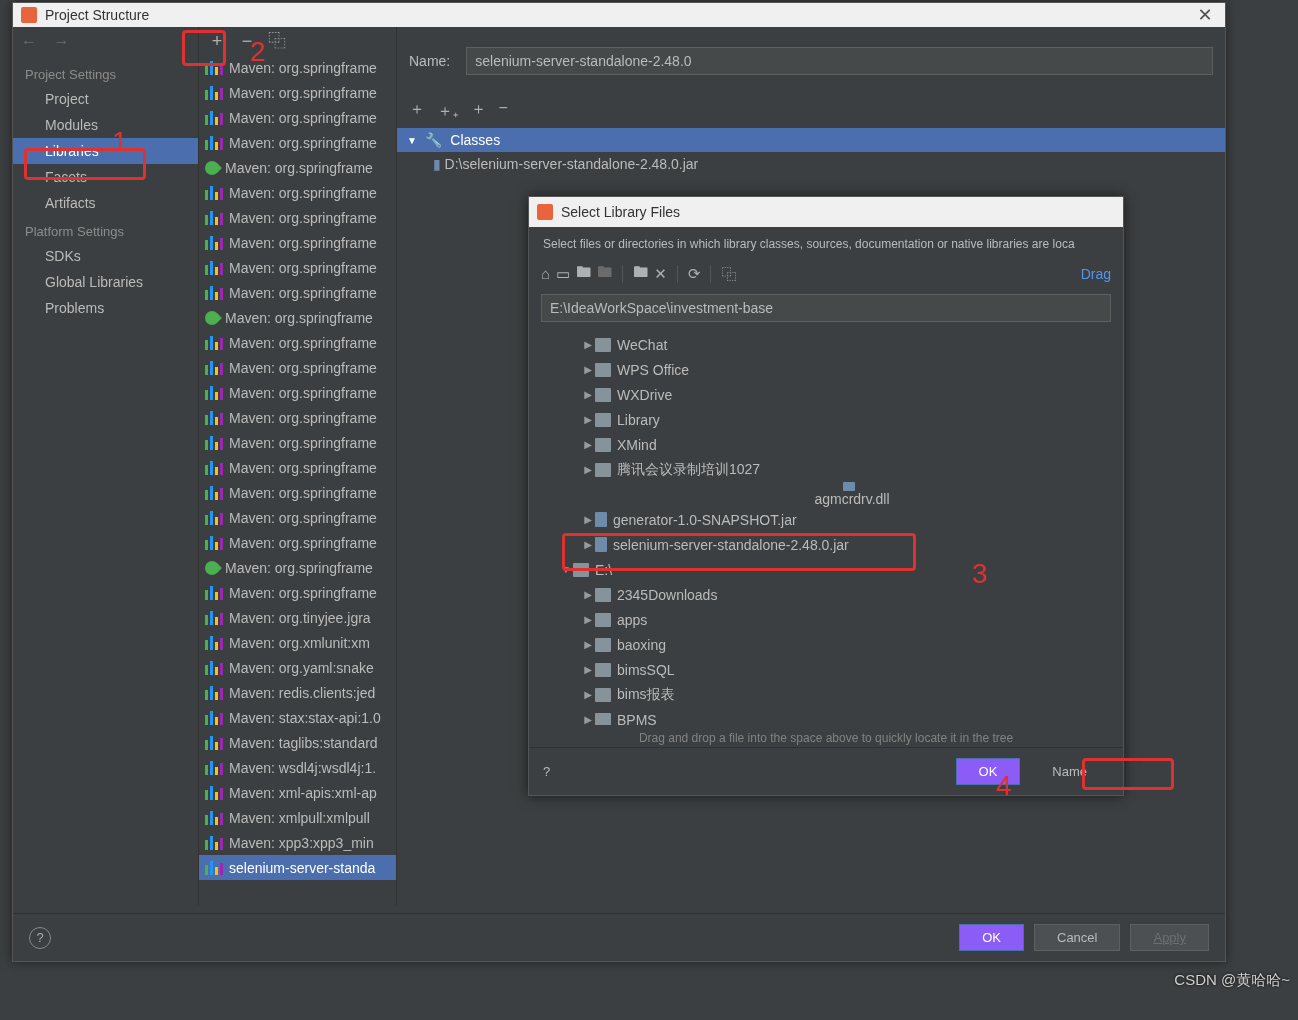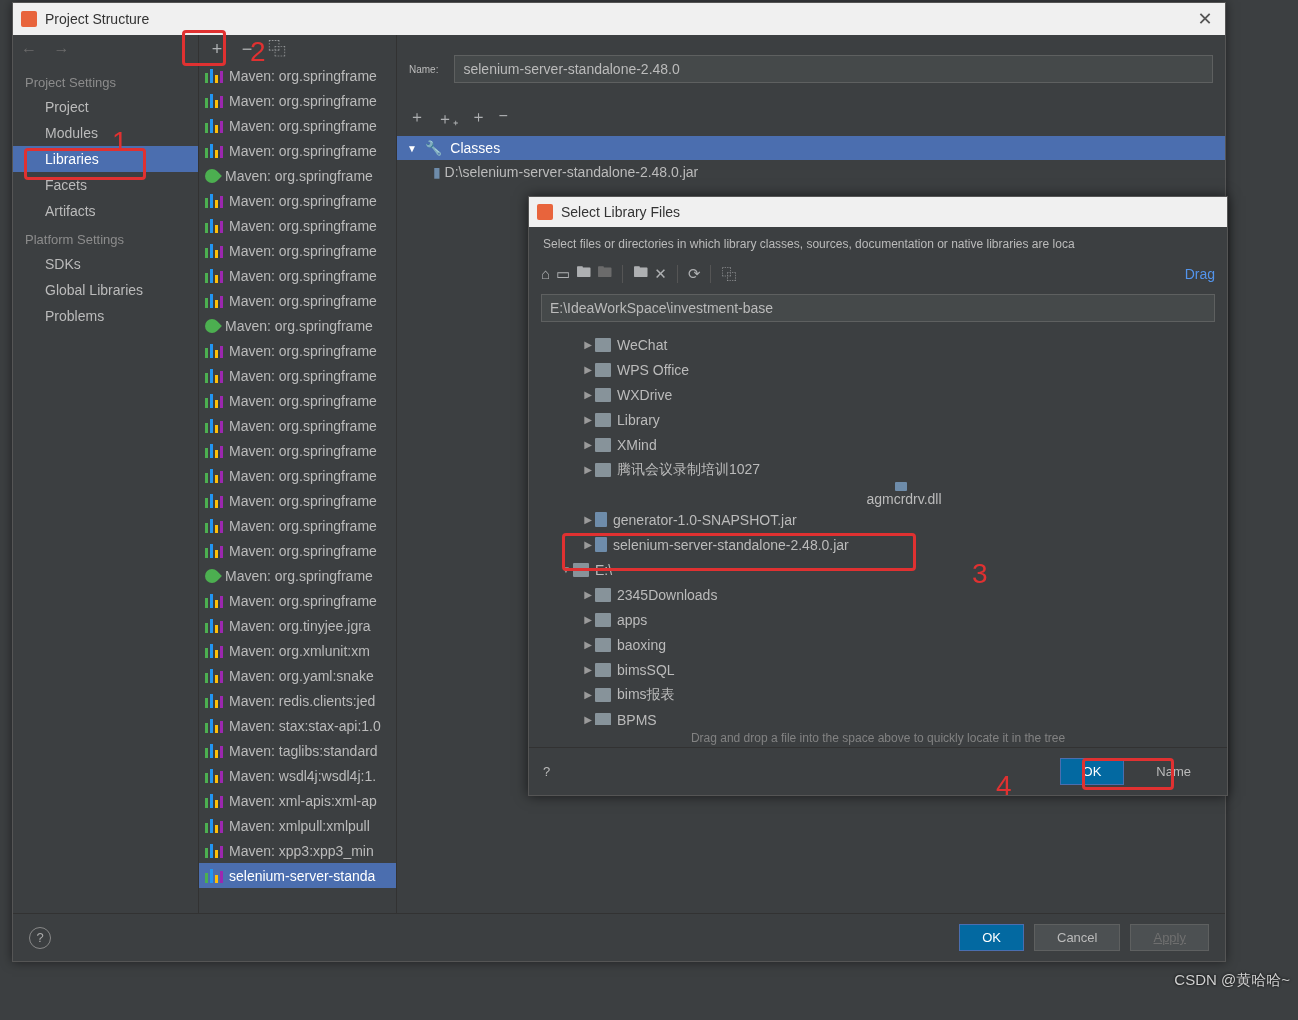--- a/index.html
+++ b/index.html
@@ -18,21 +18,21 @@
 .main-dialog {
   position: absolute;
   left: 12px; top: 2px;
   width: 1214px; height: 960px;
   background: #3c3f41;
   border: 1px solid #555;
   box-shadow: 0 0 10px rgba(0,0,0,0.5);
 }
 
 .titlebar {
-  height: 32px;
+  height: 24px;
   background: #f0f0f0;
   color: #333;
   display: flex;
   align-items: center;
   padding: 0 8px;
   font-size: 14px;
 }
 .titlebar .app-icon {
   width: 16px; height: 16px;
   background: #e8643c;
@@ -138,21 +138,21 @@
   padding: 8px 0 0 0;
   position: relative;
   overflow: hidden;
 }
 .name-row {
   display: flex;
   align-items: center;
   padding: 12px 12px 24px 12px;
   gap: 16px;
 }
-.name-row label { color: #bbbbbb; font-size: 10px; }
+.name-row label { color: #bbbbbb; font-size: 14px; }
 .name-input {
   flex: 1;
   background: #45494a;
   border: 1px solid #5e6060;
   color: #bbbbbb;
   padding: 5px 8px;
   font-size: 14px;
 }
 .mini-toolbar {
   padding: 0 12px 6px;
@@ -194,28 +194,28 @@
 }
 .bottom-bar .spacer { flex: 1; }
 .btn {
   padding: 5px 22px;
   background: #4c5052;
   border: 1px solid #5e6060;
   color: #bbbbbb;
   font-size: 13px;
   cursor: pointer;
 }
-.btn.primary { background: #0369a1; border-color: #4b6eaf; color: #fff; }
+.btn.primary { background: #8b5cf6; border-color: #4b6eaf; color: #fff; }
 .btn.disabled { color: #6f6f6f; text-decoration: underline; }
 
 
 .file-dialog {
   position: absolute;
   left: 528px; top: 196px;
-  width: 700px; height: 600px;
+  width: 596px; height: 600px;
   background: #3c3f41;
   border: 1px solid #555;
   box-shadow: 0 0 12px rgba(0,0,0,0.6);
   display: flex; flex-direction: column;
 }
 .file-dialog .titlebar { height: 30px; }
 .fd-desc {
   padding: 10px 14px 6px;
   color: #bbbbbb;
   font-size: 12px;

